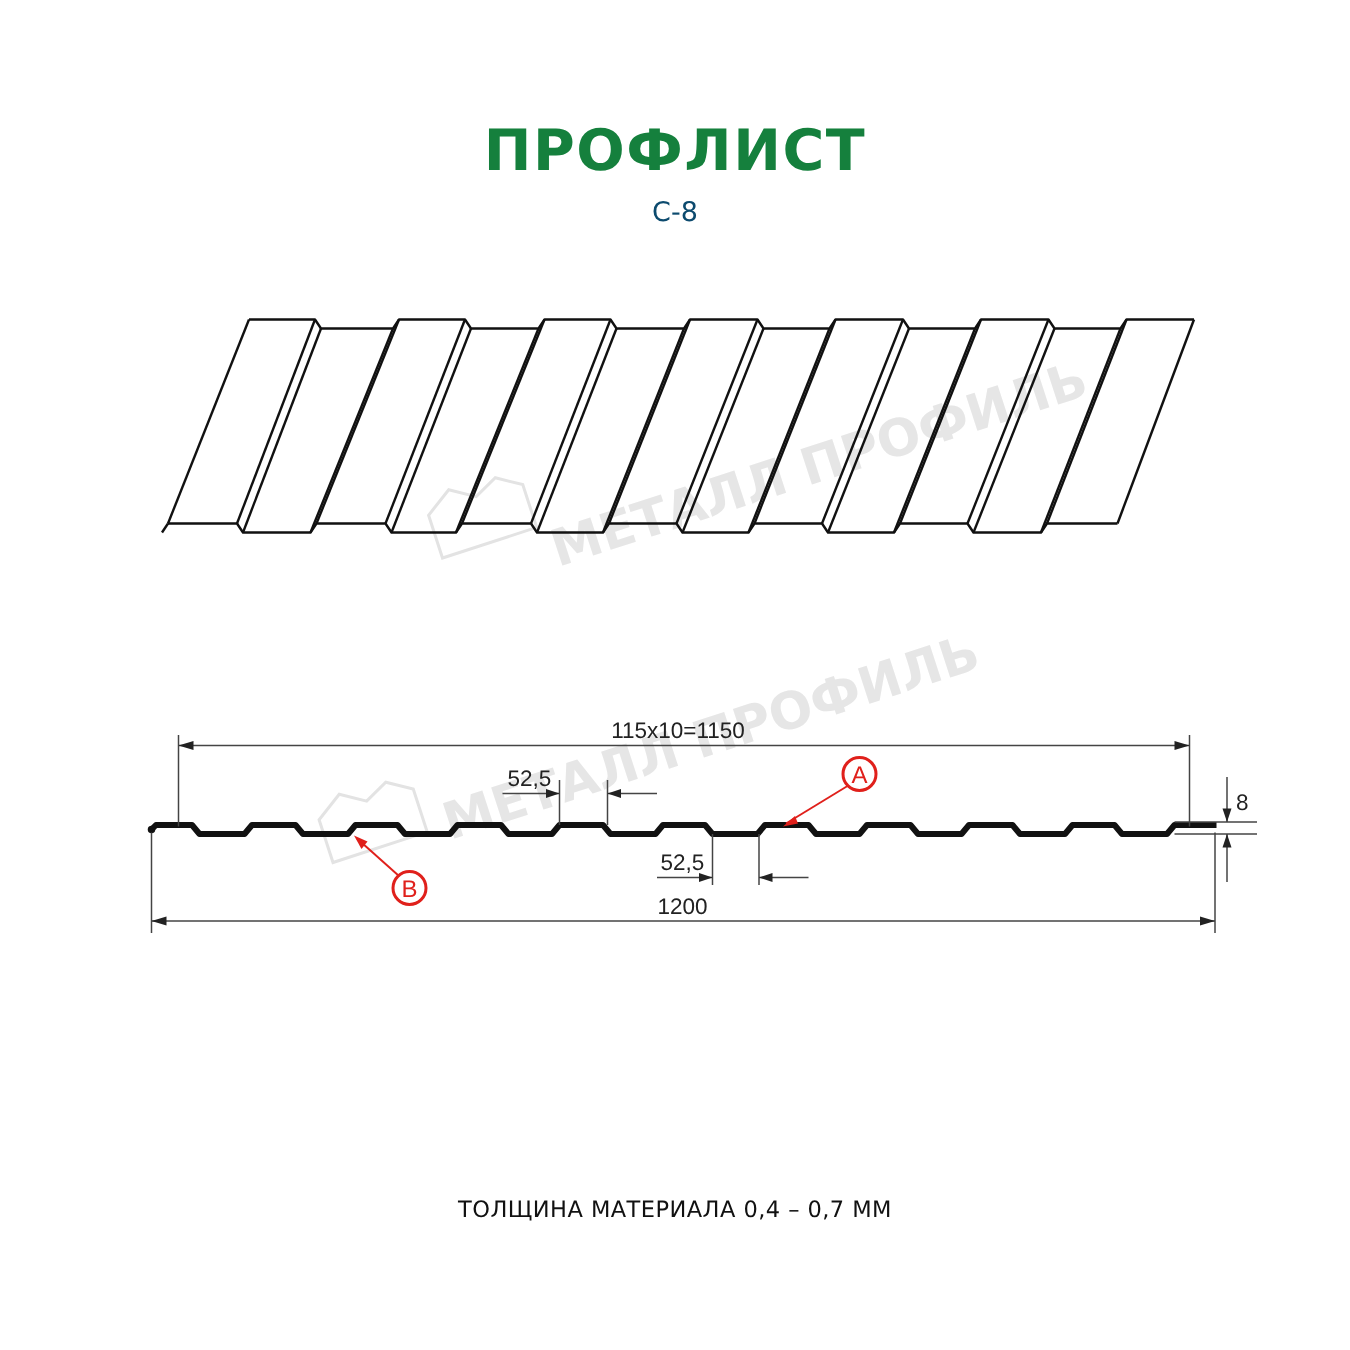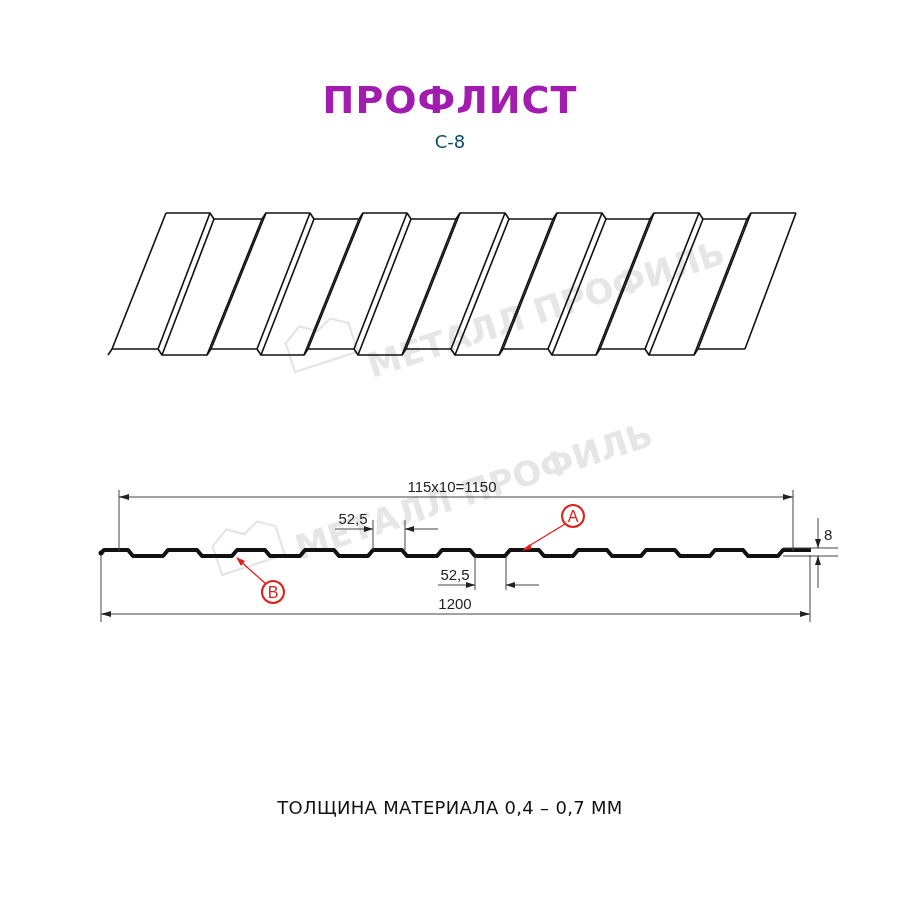--- a/index.html
+++ b/index.html
@@ -1,19 +1,19 @@
 <!DOCTYPE html>
 <html><head>
 <meta charset="utf-8">
 <style>
   html, body { margin: 0; padding: 0; background: #ffffff; }
   body { width: 900px; height: 900px; position: relative; overflow: hidden; font-family: "DejaVu Sans", sans-serif; }
-  .title { position: absolute; left: 0; width: 900px; top: 78px; text-align: center; font-weight: bold; font-size: 38px; letter-spacing: 1px; color: #a21caf; }
+  .title { position: absolute; left: 0; width: 900px; top: 78px; text-align: center; font-weight: bold; font-size: 38px; letter-spacing: 1px; color: #15803d; }
   .subtitle { position: absolute; left: 0; width: 900px; top: 131px; text-align: center; font-size: 18px; color: #0c4a6e; }
-  .footer { position: absolute; left: 0; width: 900px; top: 797px; text-align: center; font-size: 18px; color: #111; letter-spacing: 0.3px; }
+  .footer { position: absolute; left: 0; width: 900px; top: 797px; text-align: center; font-size: 15px; color: #111; letter-spacing: 0.3px; }
   svg.drawing { position: absolute; left: 0; top: 0; }
   .dimtext { font-family: "Liberation Sans", sans-serif; font-size: 15px; fill: #222; }
   .wm { font-family: "DejaVu Sans", sans-serif; font-weight: bold; font-size: 34px; fill: #e6e6e6; }
 </style>
 </head>
 <body>
 
 <div class="title">ПРОФЛИСТ</div>
 <div class="subtitle">С-8</div>
 

